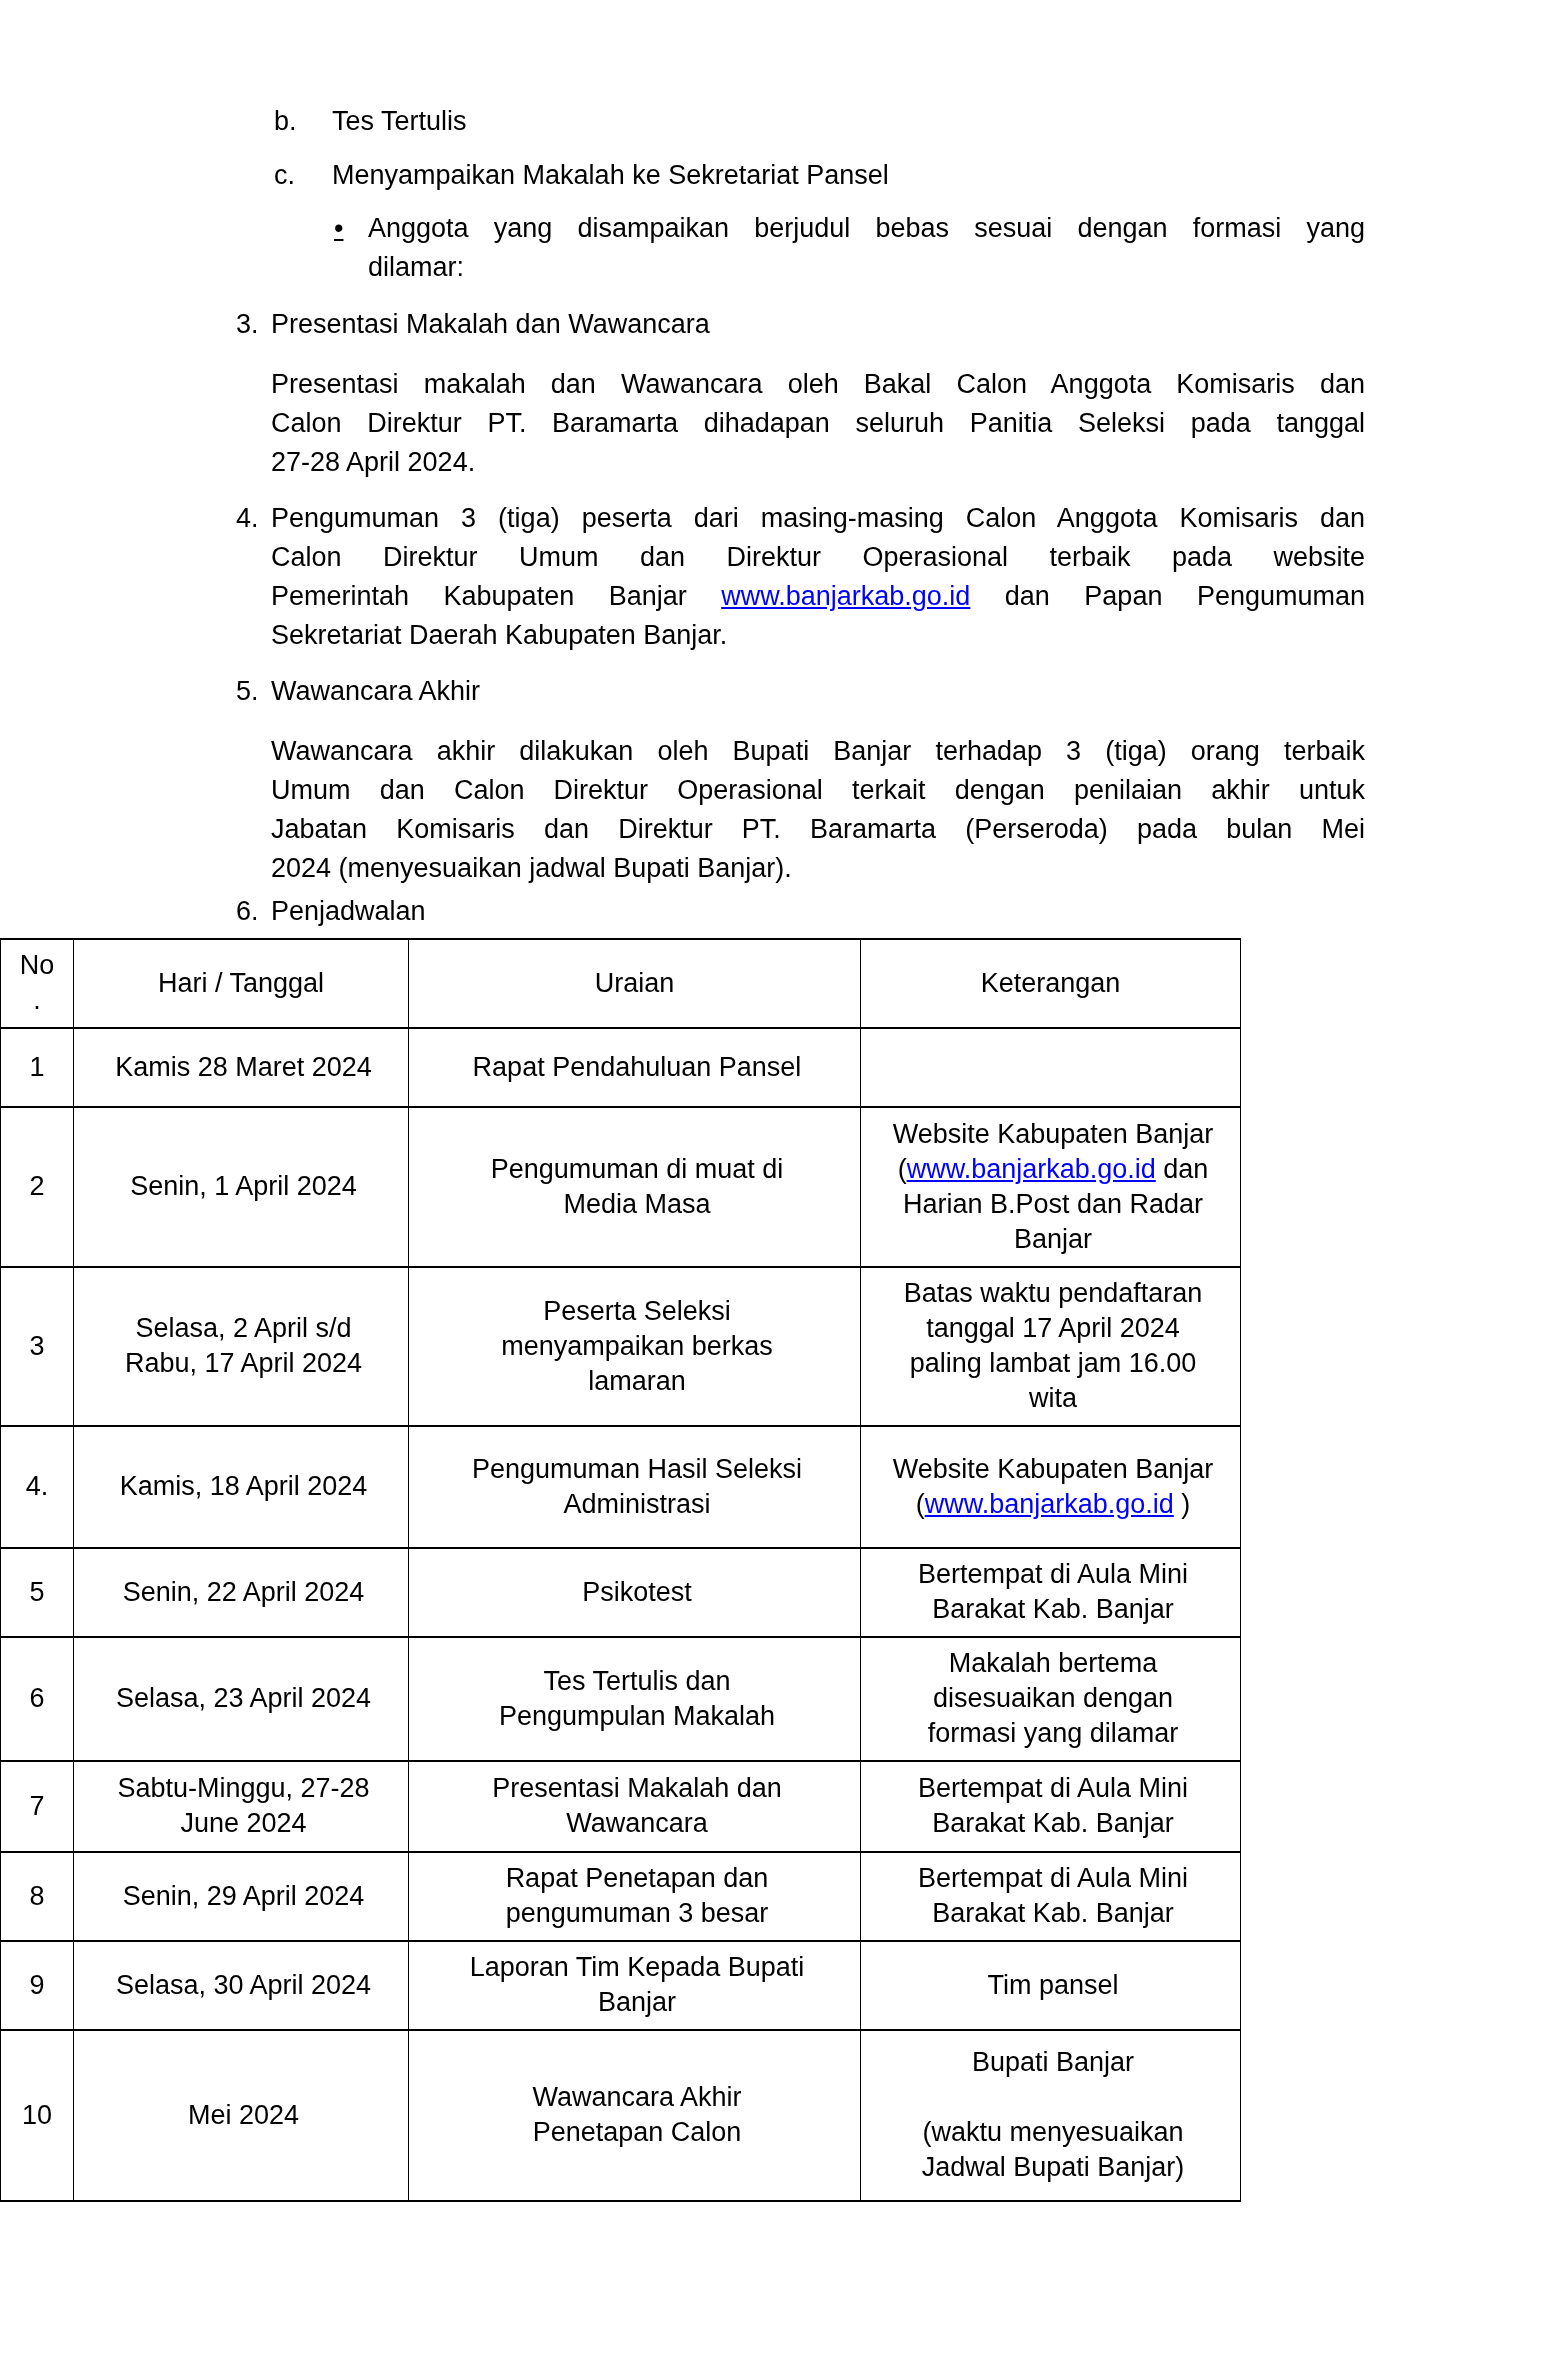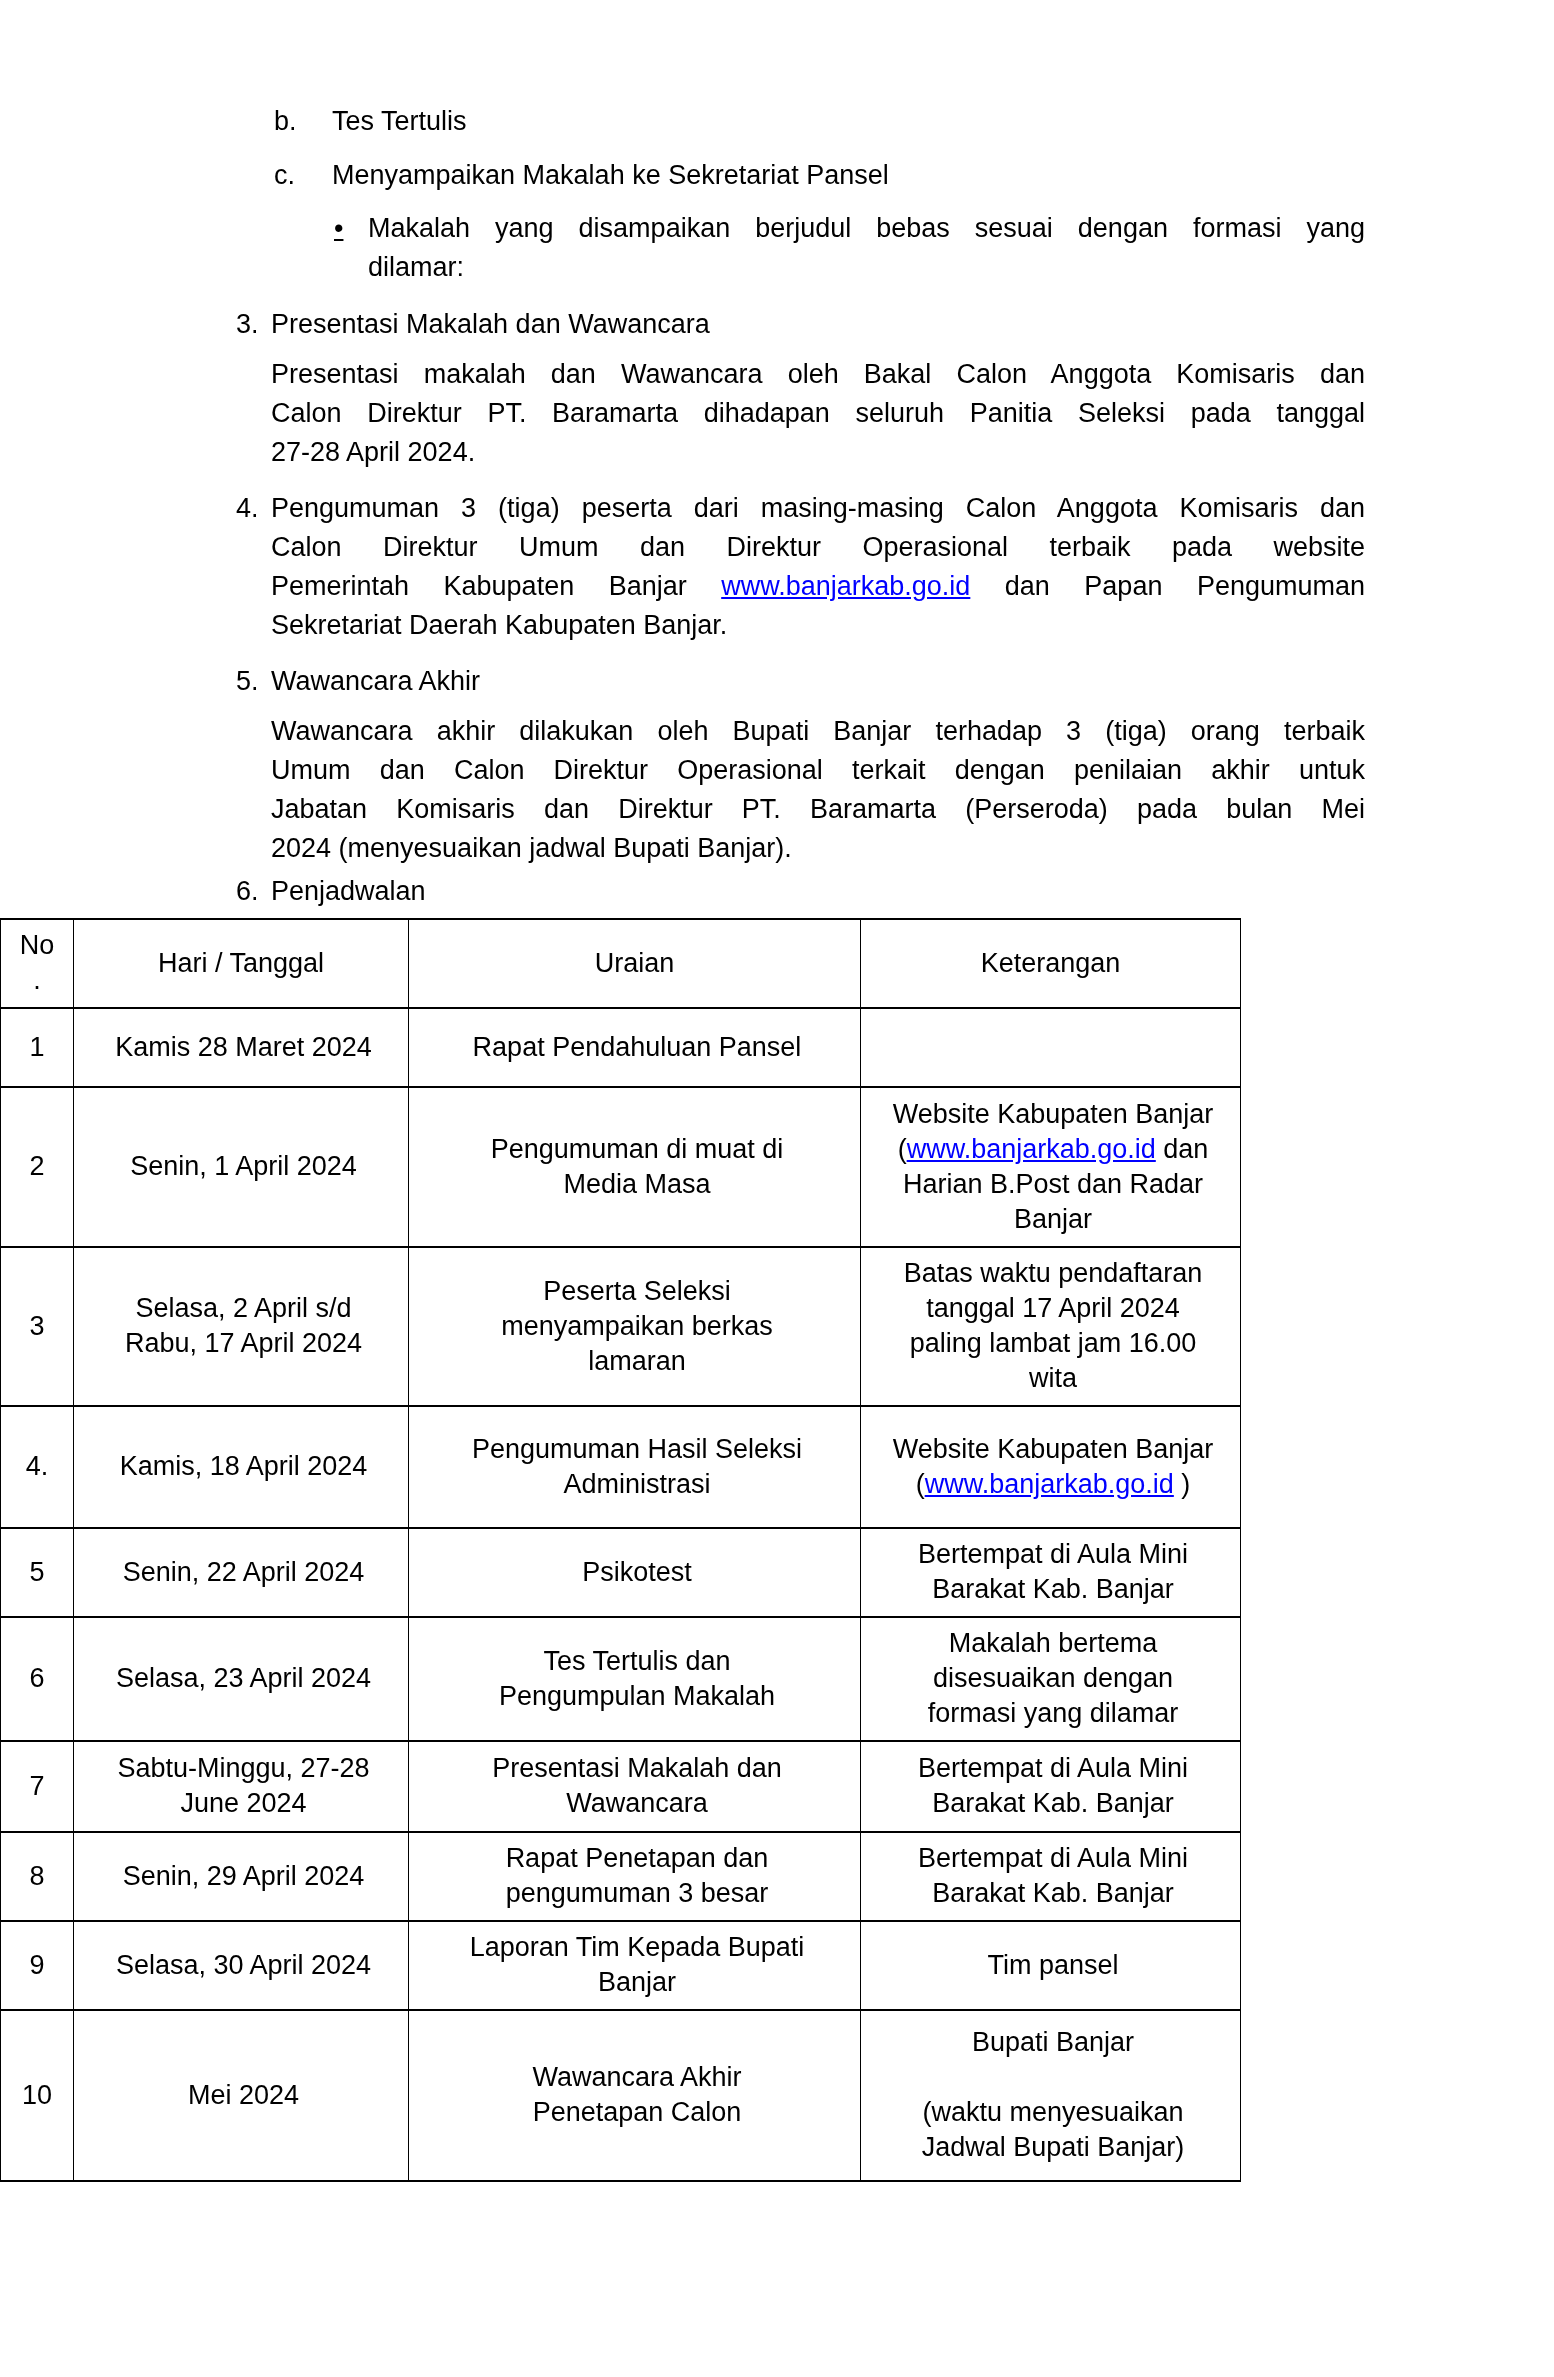--- a/index.html
+++ b/index.html
@@ -25,21 +25,21 @@
   .alpha-item { margin-left: 38px; }
   .alpha-marker { flex: none; width: 58px; }
   .num-marker { flex: none; width: 35px; }
   .bullet-item { margin-left: 98px; margin-top: 14.6px; }
   .bullet-marker { flex: none; width: 34px; }
   .bullet-marker .dot { text-decoration: underline; }
   .grow { flex: 1 1 auto; min-width: 0; }
   .mt24 { margin-top: 14.6px; }
   .mt28 { margin-top: 17px; }
   .mt30 { margin-top: 18.3px; }
-  .mt10 { margin-top: 11px; }
+  .mt10 { margin-top: 21px; }
   .mt6  { margin-top: 3.7px; }
   .indent { margin-left: 35px; }
   
   .jline { text-align: justify; text-align-last: justify; }
   .jlast { text-align: left; text-align-last: left; }
   
   a.doc-link, .doc-link {
     color: #0000FF;
     text-decoration: underline;
     cursor: pointer;
@@ -85,21 +85,21 @@
   </div>
 
   <div class="flexrow alpha-item mt24">
     <span class="alpha-marker">c.</span>
     <div class="grow">Menyampaikan Makalah ke Sekretariat Pansel</div>
   </div>
 
   <div class="flexrow bullet-item">
     <span class="bullet-marker"><span class="dot">•</span></span>
     <div class="grow">
-      <div class="jline">Makalah yang disampaikan berjudul bebas sesuai dengan formasi yang</div>
+      <div class="jline">Anggota yang disampaikan berjudul bebas sesuai dengan formasi yang</div>
       <div class="jlast">dilamar:</div>
     </div>
   </div>
 
   <div class="flexrow mt30">
     <span class="num-marker">3.</span>
     <div class="grow">Presentasi Makalah dan Wawancara</div>
   </div>
   <div class="indent mt10">
     <div class="jline">Presentasi makalah dan Wawancara oleh Bakal Calon Anggota Komisaris dan</div>

